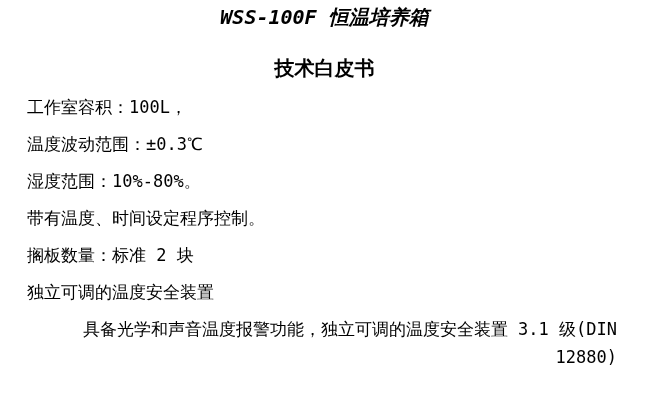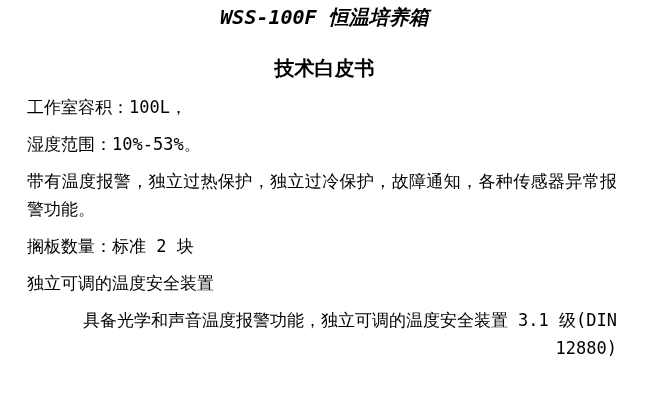--- a/index.html
+++ b/index.html
@@ -60,18 +60,19 @@
 </style>
 </head>
 <body>
 
 <h1 class="doc-title">WSS-100F 恒温培养箱</h1>
 
 <h2 class="doc-subtitle">技术白皮书</h2>
 
 <div class="doc-body">
   <p>工作室容积：100L，</p>
-  <p>湿度范围：10%-53%。</p>
-  <p>带有温度报警，独立过热保护，独立过冷保护，故障通知，各种传感器异常报警功能。</p>
+  <p>温度波动范围：±0.3℃</p>
+  <p>湿度范围：10%-80%。</p>
+  <p>带有温度、时间设定程序控制。</p>
   <p>搁板数量：标准 2 块</p>
   <p>独立可调的温度安全装置</p>
   <p>具备光学和声音温度报警功能，独立可调的温度安全装置 3.1 级(DIN 12880)</p>
 </div>
 
 </body></html>

